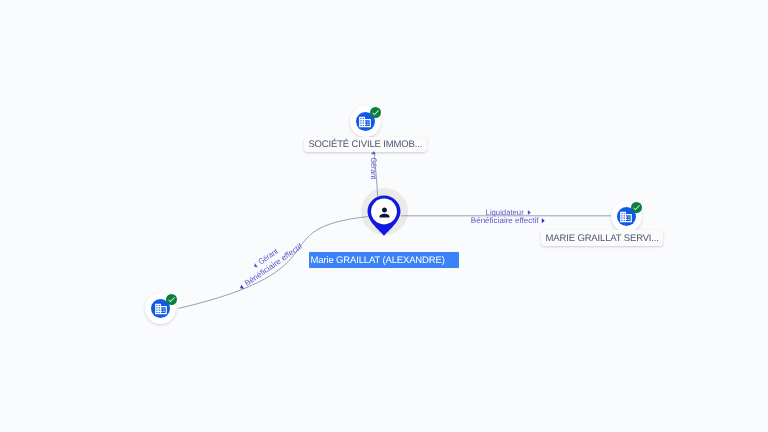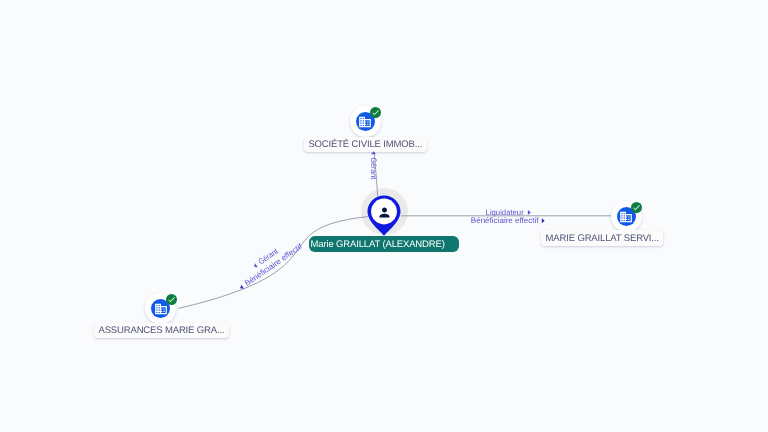--- a/index.html
+++ b/index.html
@@ -17,22 +17,22 @@
             box-shadow:0 1px 3px rgba(40,50,80,.2);}
   .co-inner{position:absolute;left:6px;top:6px;width:19px;height:19px;border-radius:50%;
             background:#0f5ae8;}
   .co-inner svg{position:absolute;left:2.5px;top:3px;}
   .badge{position:absolute;width:11px;height:11px;border-radius:50%;background:#0e7d40;}
   .badge svg{position:absolute;left:1px;top:1px;}
 
   .lbl{position:absolute;transform:translateZ(0);background:#fbfbfc;border-radius:4px;
        box-shadow:0 1px 2.5px rgba(40,50,80,.22);color:#4f5474;
        font-size:9.5px;letter-spacing:-0.15px;line-height:12px;padding:2.9px 4.4px 0.6px 4.6px;white-space:nowrap;}
-  .lbl.sel{background:#0f766e;color:#ffffff;border-radius:6px;box-shadow:none;
-           padding:2.9px 14.6px 0.4px 2.0px;line-height:12px;}
+  .lbl.sel{background:#3b82f6;color:#ffffff;border-radius:1px;box-shadow:none;
+           padding:2.9px 14.6px 0.4px 2.0px;line-height:12px;margin-top:16px;}
 
   .pinwrap{position:absolute;}
   text.elabel{font-family:"Liberation Sans",sans-serif;font-size:8px;fill:#5b55cf;}
 </style>
 </head>
 <body>
 
 <div id="stage">
   <div id="halos" style="position:absolute;left:0;top:0;width:768px;height:432px">
       <div class="halo" style="left: 360.5px; top: 187.5px; width: 47px; height: 47px;"></div>
@@ -93,21 +93,20 @@
       </div>
       <div class="pinwrap" style="left: 367px; top: 194.5px;"><svg width="34" height="42" viewBox="0 0 34 42">
           <path d="M17 0.5 C7.9 0.5 0.5 7.9 0.5 16.5 C0.5 23.4 6.0 29.5 11.0 34.6 C13.6 37.3 15.8 39.3 17 41.0 C18.2 39.3 20.4 37.3 23.0 34.6 C28.0 29.5 33.5 23.4 33.5 16.5 C33.5 7.9 26.1 0.5 17 0.5 Z" fill="#0f1ae0"></path>
           <circle cx="17" cy="16.5" r="12.9" fill="#ffffff"></circle>
         </svg><div style="position:absolute;left:9.6px;top:10.5px"><svg width="15" height="15" viewBox="0 0 24 24">
             <path fill="#0c1440" d="M12 12c2.21 0 4-1.79 4-4s-1.79-4-4-4-4 1.79-4 4 1.79 4 4 4zm0 2c-2.67 0-8 1.34-8 4v2h16v-2c0-2.66-5.33-4-8-4z"></path>
           </svg></div></div>
       <div class="lbl" style="left: 303.8px; top: 136.6px;">SOCIÉTÉ CIVILE IMMOB...</div>
       <div class="lbl sel" style="left: 308.6px; top: 236.4px;">Marie GRAILLAT (ALEXANDRE)</div>
       <div class="lbl" style="left: 541px; top: 230.4px;">MARIE GRAILLAT SERVI...</div>
-      <div class="lbl" style="left: 93.9px; top: 322.6px;">ASSURANCES MARIE GRA...</div>
     </div>
   <svg id="edgelabels" style="position:absolute;left:0;top:0;width:768px;height:432px;overflow:visible" viewBox="0 0 768 432">
       <g transform="translate(370.7,157.6) rotate(90)">
         <text x="0" y="0" class="elabel" fill="#5b55cf" textLength="21.6" lengthAdjust="spacingAndGlyphs">Gérant</text>
         <path d="M -3.4,-5.25 L -6.3,-2.8 L -3.4,-0.34999999999999964 Z" fill="#5b55cf"></path>
       </g>
       <g transform="translate(485.6,214.7) rotate(0)">
         <text x="0" y="0" class="elabel" fill="#5b55cf" textLength="38.1" lengthAdjust="spacingAndGlyphs">Liquidateur</text>
         <path d="M 42.300000000000004,-4.65 L 45.2,-2.2 L 42.300000000000004,0.25 Z" fill="#5b55cf"></path>
       </g>

